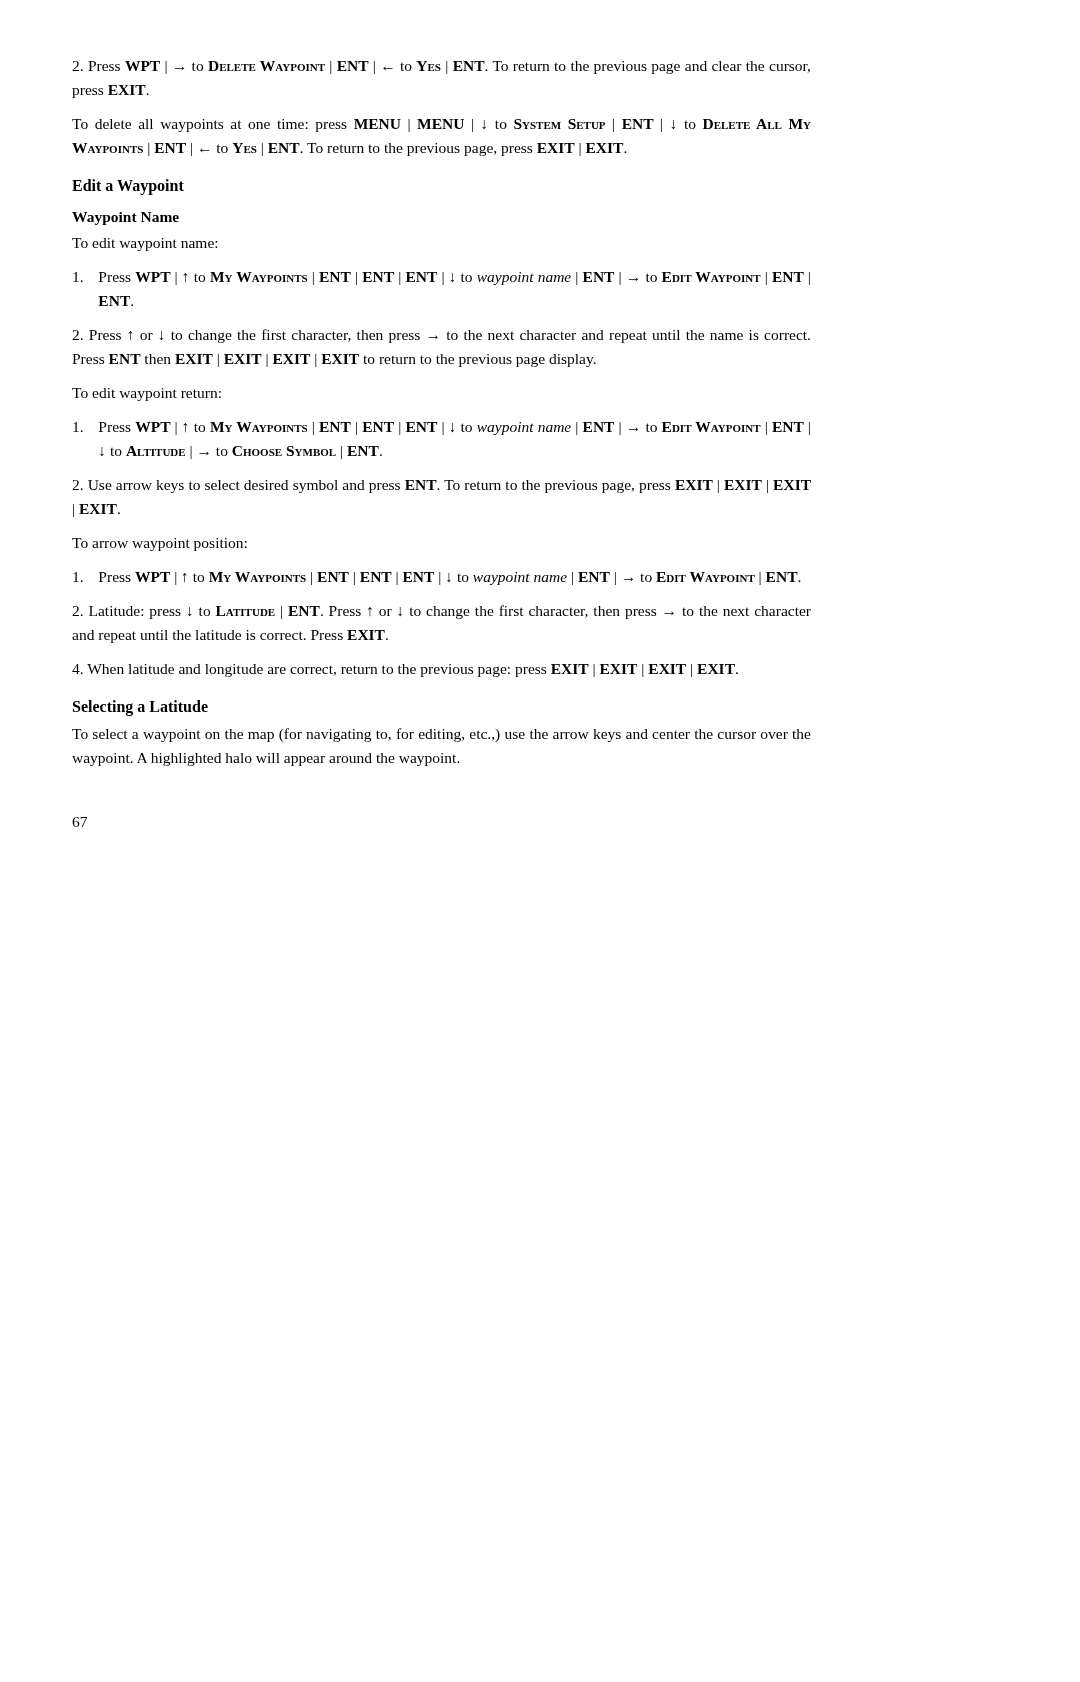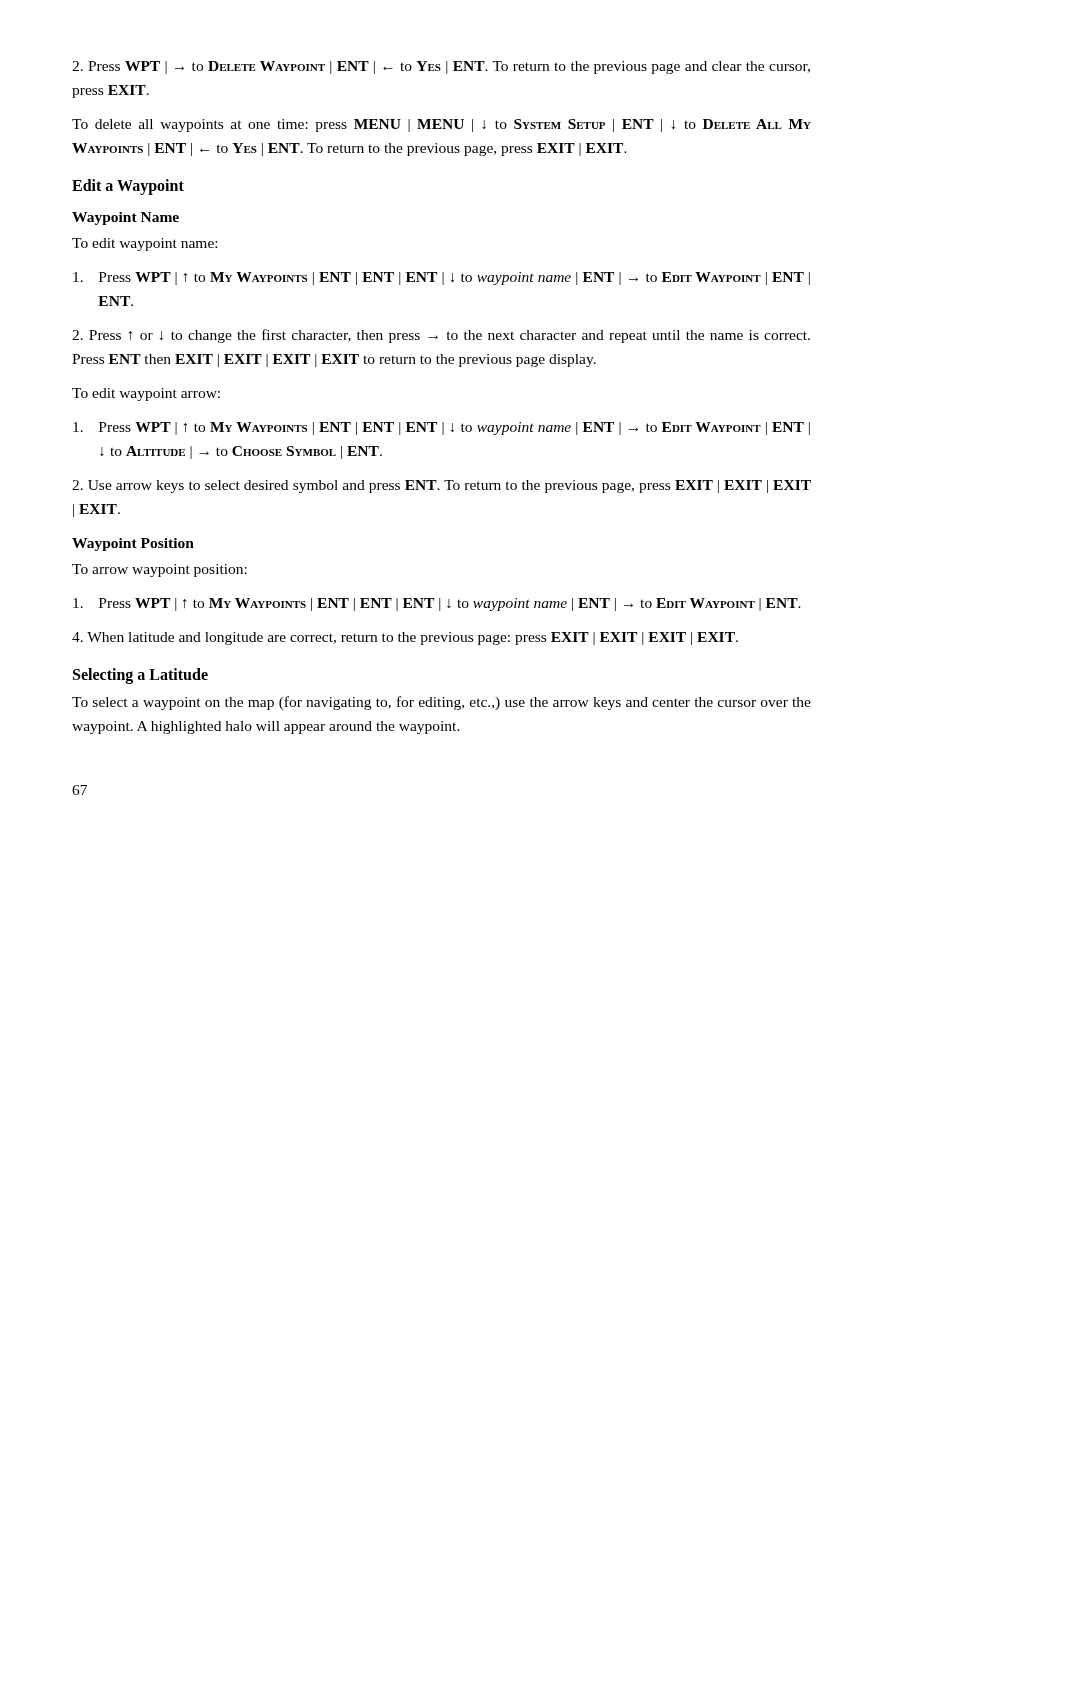--- a/index.html
+++ b/index.html
@@ -90,43 +90,45 @@
     <span class="step-num">1.</span>
     <span>
       Press <span class="bold">WPT</span> | ↑ to <span class="sc">My Waypoints</span> | <span class="bold">ENT</span> | <span class="bold">ENT</span> | <span class="bold">ENT</span> | ↓ to <span class="italic">waypoint name</span> | <span class="bold">ENT</span> | → to <span class="sc">Edit Waypoint</span> | <span class="bold">ENT</span> | <span class="bold">ENT</span>.
     </span>
   </div>
 
   <p>
     2. Press ↑ or ↓ to change the first character, then press → to the next character and repeat until the name is correct. Press <span class="bold">ENT</span> then <span class="bold">EXIT</span> | <span class="bold">EXIT</span> | <span class="bold">EXIT</span> | <span class="bold">EXIT</span> to return to the previous page display.
   </p>
 
-  <p>To edit waypoint arrow:</p>
+  <p>To edit waypoint return:</p>
 
   <div class="indent-step">
     <span class="step-num">1.</span>
     <span>
       Press <span class="bold">WPT</span> | ↑ to <span class="sc">My Waypoints</span> | <span class="bold">ENT</span> | <span class="bold">ENT</span> | <span class="bold">ENT</span> | ↓ to <span class="italic">waypoint name</span> | <span class="bold">ENT</span> | → to <span class="sc">Edit Waypoint</span> | <span class="bold">ENT</span> | ↓ to <span class="sc">Altitude</span> | → to <span class="sc">Choose Symbol</span> | <span class="bold">ENT</span>.
     </span>
   </div>
 
   <p>
     2. Use arrow keys to select desired symbol and press <span class="bold">ENT</span>. To return to the previous page, press <span class="bold">EXIT</span> | <span class="bold">EXIT</span> | <span class="bold">EXIT</span> | <span class="bold">EXIT</span>.
   </p>
 
-  <p class="subsection-heading">Waypoint Position</p>
   <p>To arrow waypoint position:</p>
 
   <div class="indent-step">
     <span class="step-num">1.</span>
     <span>
       Press <span class="bold">WPT</span> | ↑ to <span class="sc">My Waypoints</span> | <span class="bold">ENT</span> | <span class="bold">ENT</span> | <span class="bold">ENT</span> | ↓ to <span class="italic">waypoint name</span> | <span class="bold">ENT</span> | → to <span class="sc">Edit Waypoint</span> | <span class="bold">ENT</span>.
     </span>
   </div>
 
+  <p>
+    2. Latitude: press ↓ to <span class="sc">Latitude</span> | <span class="bold">ENT</span>. Press ↑ or ↓ to change the first character, then press → to the next character and repeat until the latitude is correct. Press <span class="bold">EXIT</span>.
+  </p>
 
 
   <p>
     4. When latitude and longitude are correct, return to the previous page: press <span class="bold">EXIT</span> | <span class="bold">EXIT</span> | <span class="bold">EXIT</span> | <span class="bold">EXIT</span>.
   </p>
 
   <p class="section-heading">Selecting a Latitude</p>
   <p>To select a waypoint on the map (for navigating to, for editing, etc.,) use the arrow keys and center the cursor over the waypoint. A highlighted halo will appear around the waypoint.</p>
 
   <div class="page-number">67</div>

